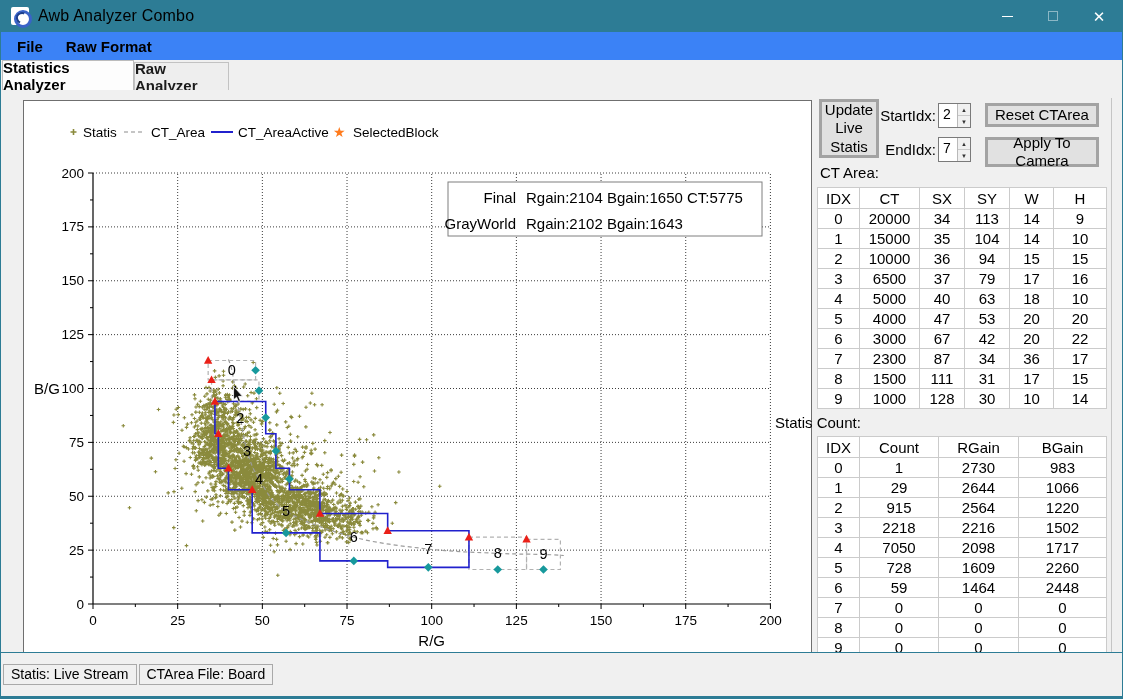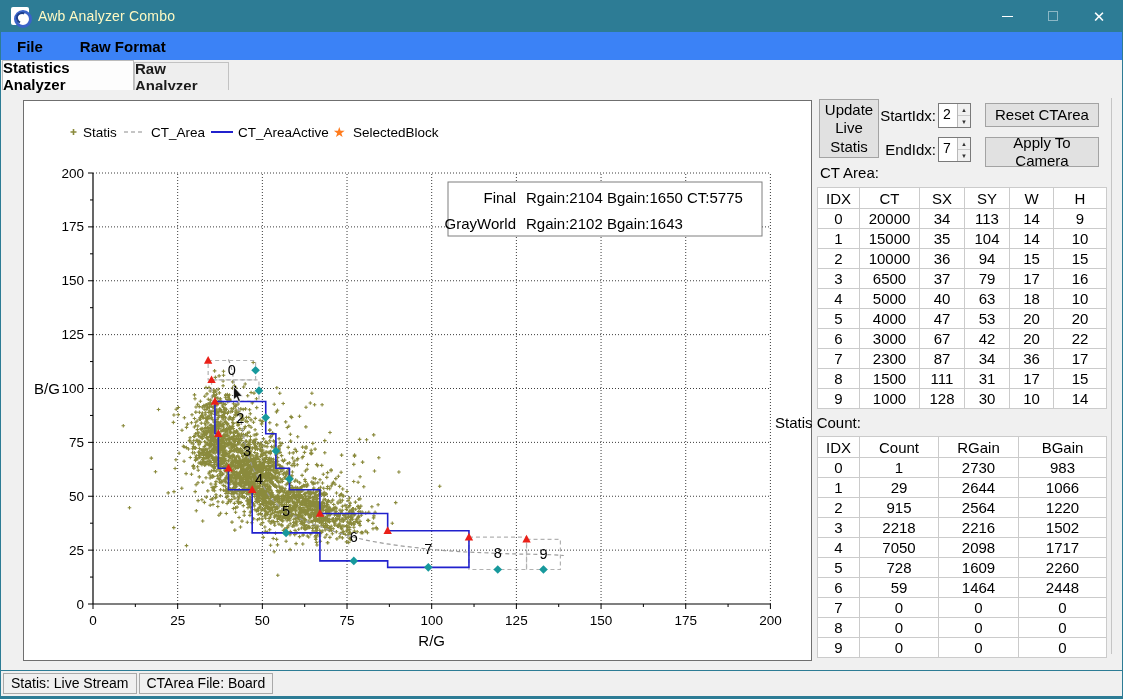--- a/index.html
+++ b/index.html
@@ -10,41 +10,41 @@
     background:#f0f0f0;color:#000;
     border-left:1px solid #2d7c95;border-right:1px solid #2d7c95;border-bottom:3px solid #2d7c95;
   }
   
   .titlebar{position:absolute;left:0;top:0;right:0;height:32px;background:#2d7c95;display:flex;align-items:center;}
   .app-icon{width:18px;height:18px;margin-left:10px;background:#fff;border-radius:2px;position:relative;flex:0 0 auto;}
   .app-icon::before{content:"";position:absolute;left:3px;top:3px;width:12px;height:12px;border-radius:50%;
      border:3px solid #3a63c8;}
   .app-icon::after{content:"";position:absolute;left:5px;top:5px;width:8px;height:8px;border-radius:50%;
      border:2px solid #1d3f8a;border-color:#1d3f8a transparent transparent #1d3f8a;transform:rotate(-20deg);}
-  .title-text{color:#fef9c3;font-size:14px;margin-left:9px;letter-spacing:.2px;}
+  .title-text{color:#000000;font-size:16px;margin-left:9px;letter-spacing:.2px;}
   .win-buttons{margin-left:auto;display:flex;height:100%;}
   .win-btn{width:46px;height:100%;display:flex;align-items:center;justify-content:center;color:#fff;font-size:13px;}
   .glyph-min{width:11px;height:1px;background:#fff;display:block;}
   .glyph-max{width:10px;height:10px;border:1px solid rgba(255,255,255,.45);display:block;}
   .glyph-close{font-size:15px;line-height:15px;}
   
   .menubar{position:absolute;left:0;top:32px;right:0;height:28px;background:#3b82f6;display:flex;align-items:center;font-size:15px;font-weight:600;}
-  .menu-item{padding:3px 7px;margin-left:23px;}
+  .menu-item{padding:3px 7px;margin-left:9px;}
   .menu-item:first-child{margin-left:9px;}
   
   .tabbar{position:absolute;left:0;top:60px;right:0;height:30px;font-size:15px;font-weight:600;}
   .tab{position:absolute;display:flex;align-items:center;justify-content:center;}
   .tab-active{left:1px;top:0;width:132px;height:30px;background:#fdfdfd;border:1px solid #bcbcbc;border-bottom:none;z-index:2;}
   .tab-inactive{left:133px;top:2px;width:95px;height:28px;background:#eeeeee;border:1px solid #c2c2c2;border-bottom:none;font-weight:600;color:#1b1b1b;}
   
   .content{position:absolute;left:0;top:90px;right:0;bottom:29px;background:#f0f0f0;}
   .chart-panel{position:absolute;left:22px;top:10px;width:789px;height:561px;background:#ffffff;border:1px solid #6f6f6f;}
   .right-divider{position:absolute;left:1110px;top:8px;width:1px;height:556px;background:#c5c5c5;}
   
-  .btn{position:absolute;background:#e1e1e1;border:1px solid #a3a3a3;font-size:15px;display:flex;align-items:center;justify-content:center;text-align:center;line-height:1.22;color:#000;}
+  .btn{position:absolute;background:#e1e1e1;border:3px solid #a3a3a3;font-size:15px;display:flex;align-items:center;justify-content:center;text-align:center;line-height:1.22;color:#000;}
   .btn-update{left:818px;top:9px;width:60px;height:59px;}
   .btn-reset{left:984px;top:13px;width:114px;height:24px;}
   .btn-apply{left:984px;top:47px;width:114px;height:30px;}
   .spin-label{position:absolute;font-size:15px;text-align:right;width:68px;line-height:25px;}
   .lbl-start{left:867px;top:13px;}
   .lbl-end{left:867px;top:47px;}
   .spinbox{position:absolute;width:33px;height:25px;background:#fff;border:1px solid #7a7a7a;display:flex;}
   .spin1{left:937px;top:13px;}
   .spin2{left:937px;top:47px;}
   .spin-val{flex:1;font-size:14px;padding:2px 0 0 4px;}
@@ -60,21 +60,21 @@
   table.data th{height:21px;}
   table.data td{height:20px;}
   .tbl-ct{left:816px;top:97px;width:290px;}
   .tbl-sc{left:816px;top:346px;width:290px;}
   .tbl-ct col:nth-child(1){width:42px;} .tbl-ct col:nth-child(2){width:60px;}
   .tbl-ct col:nth-child(3){width:45px;} .tbl-ct col:nth-child(4){width:45px;}
   .tbl-ct col:nth-child(5){width:44px;} .tbl-ct col:nth-child(6){width:53px;}
   .tbl-sc col:nth-child(1){width:42px;} .tbl-sc col:nth-child(2){width:79px;}
   .tbl-sc col:nth-child(3){width:80px;} .tbl-sc col:nth-child(4){width:88px;}
   
-  .statusbar{position:absolute;left:0;right:0;bottom:0;height:26px;background:#f0f0f0;border-top:1px solid #2d7c95;display:flex;align-items:center;padding-left:2px;}
+  .statusbar{position:absolute;left:0;right:0;bottom:0;height:44px;background:#f0f0f0;border-top:1px solid #2d7c95;display:flex;align-items:center;padding-left:2px;}
   .status-item{border:1px solid #a9a9a9;background:#f0f0f0;font-size:14px;padding:1px 7px 2px 7px;margin-right:2px;}
 </style>
 </head>
 <body>
 
 <div class="window">
 
   <div class="titlebar">
     <div class="app-icon"></div>
     <div class="title-text">Awb Analyzer Combo</div>

